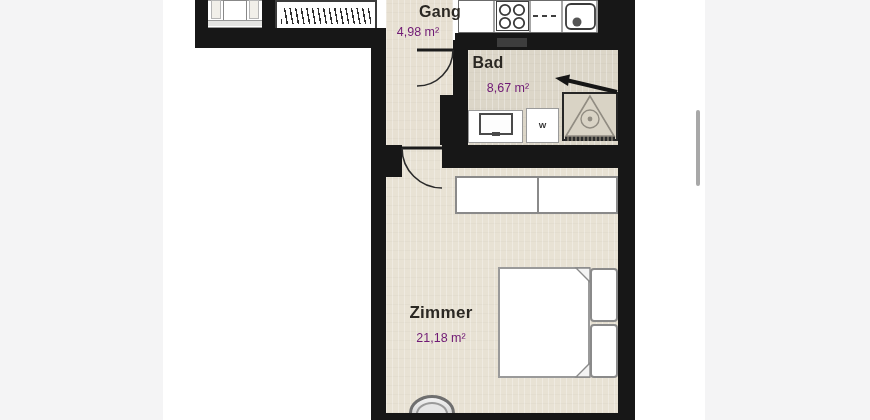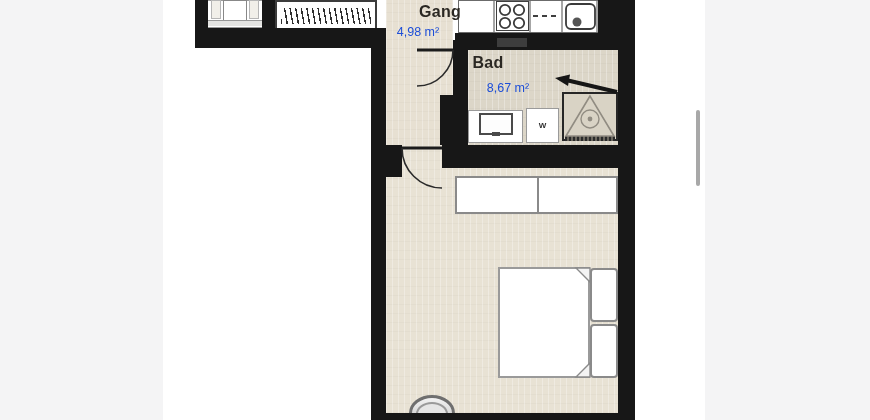--- a/index.html
+++ b/index.html
@@ -11,21 +11,21 @@
   .abs{position:absolute;box-sizing:border-box;}
   .floor{position:absolute;box-sizing:border-box;
     background-image:
       repeating-linear-gradient(90deg, rgba(255,255,255,.30) 0 1px, rgba(255,255,255,0) 1px 6px),
       repeating-linear-gradient(0deg, rgba(0,0,0,.025) 0 1px, rgba(0,0,0,0) 1px 9px);
   }
   .wall{position:absolute;background:#171717;}
   .fix{position:absolute;box-sizing:border-box;background:#ffffff;border:1px solid #8d8d8d;}
   .roomname{position:absolute;color:#2b2823;font-weight:bold;font-size:16px;
     letter-spacing:.3px;text-align:center;}
-  .roomarea{position:absolute;color:#1d4ed8;font-size:12.5px;text-align:center;}
+  .roomarea{position:absolute;color:#701a75;font-size:12.5px;text-align:center;}
   .svg-overlay{position:absolute;left:0;top:0;pointer-events:none;}
   .hatch{position:absolute;
     background:repeating-linear-gradient(80deg,#2e2e2e 0 1.4px,rgba(0,0,0,0) 1.4px 5.5px);}
   .shower-hatch{position:absolute;
     background:repeating-linear-gradient(90deg,#2a2a2a 0 2px,#6b675e 2px 4px);}
   .wm-label{position:absolute;inset:0;display:flex;align-items:center;justify-content:center;
     font-size:8px;font-weight:bold;color:#2f2f2f;}
   .scroll-thumb{position:absolute;background:#a8a8a8;border-radius:2px;}
 </style>
 </head>
@@ -123,14 +123,16 @@
     <polygon points="576,268 590,268 590,282" fill="#f3f3f3" stroke="#8a8a8a" stroke-width="1.4"></polygon>
     <polygon points="576,377 590,377 590,363" fill="#f3f3f3" stroke="#8a8a8a" stroke-width="1.4"></polygon>
   </svg>
 
   <div class="roomname" style="left:406px;top:3px;width:68px;">Gang</div>
   <div class="roomarea" style="left:384px;top:25px;width:68px;">4,98 m²</div>
 
   <div class="roomname" style="left:448px;top:54px;width:80px;">Bad</div>
   <div class="roomarea" style="left:468px;top:81px;width:80px;">8,67 m²</div>
 
+  <div class="roomname" style="left:386px;top:303px;width:110px;font-size:17px;">Zimmer</div>
+  <div class="roomarea" style="left:386px;top:331px;width:110px;">21,18 m²</div>
 
 </div>
 
 </body></html>

